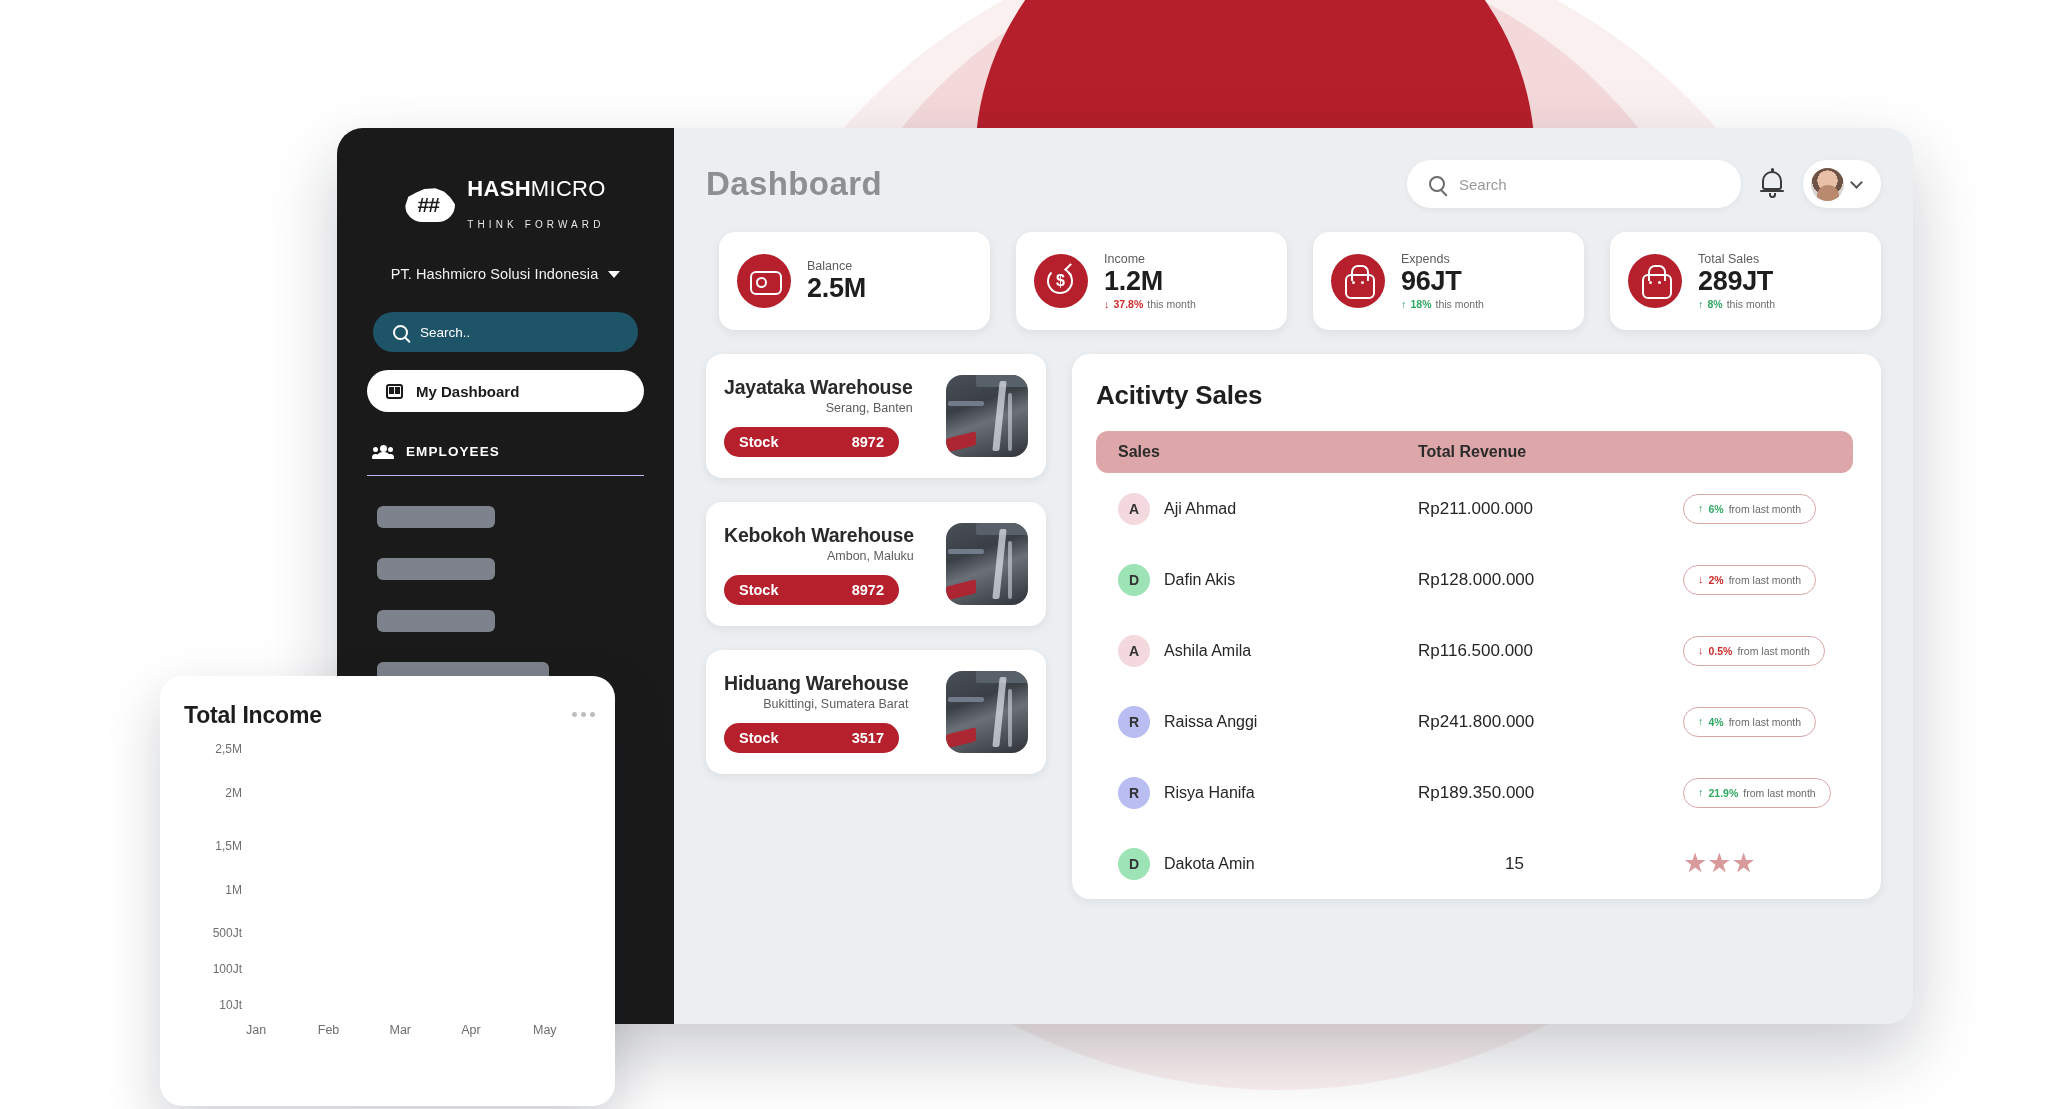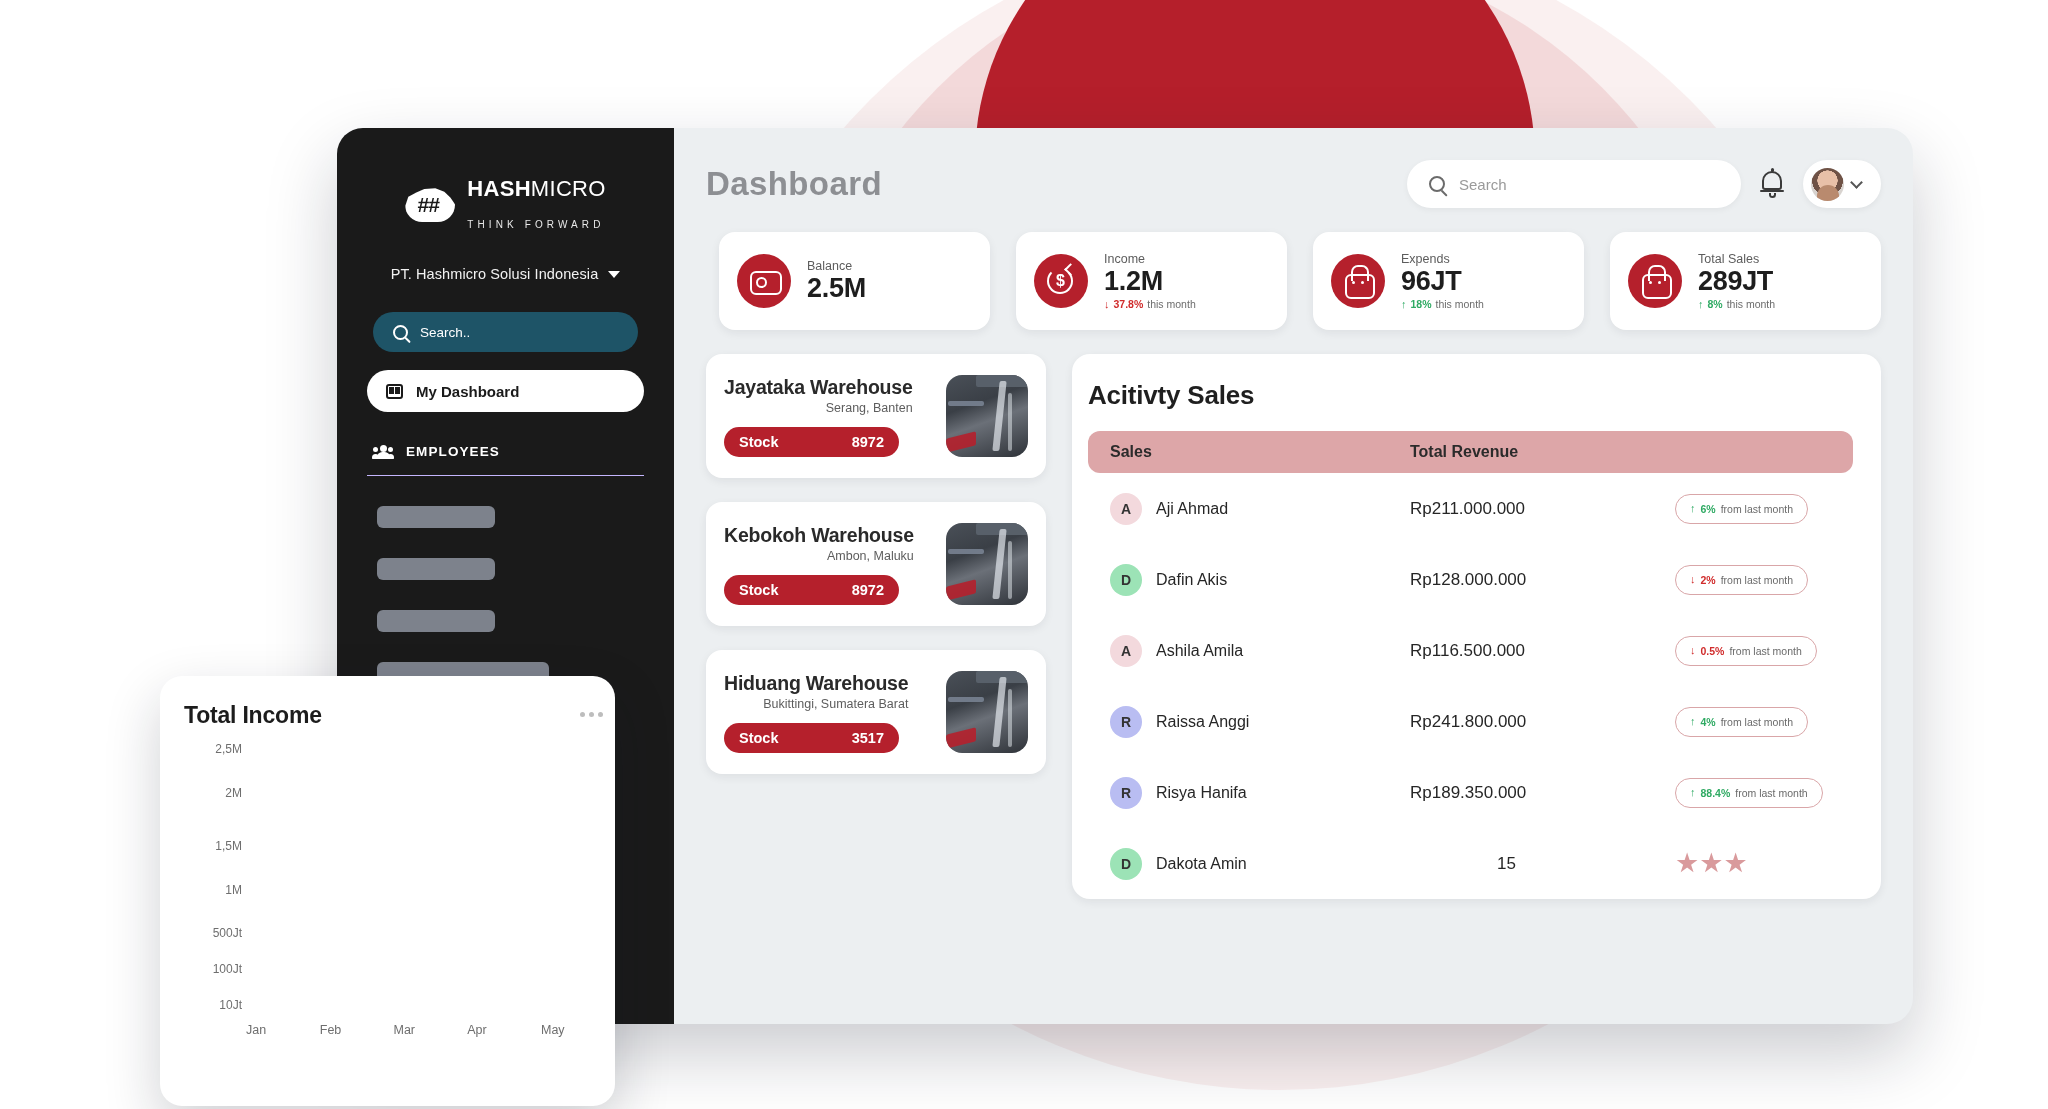--- a/index.html
+++ b/index.html
@@ -196,21 +196,21 @@
   }
   .wh-thumb .st{ position:absolute; background:rgba(230,235,240,.85); border-radius:2px;}
   .wh-thumb .s1{ left:50px; top:6px; width:7px; height:70px; transform:skewX(-6deg); opacity:.8;}
   .wh-thumb .s2{ left:62px; top:18px; width:4px; height:58px; opacity:.6;}
   .wh-thumb .s3{ left:2px; top:26px; width:36px; height:5px; background:rgba(120,130,145,.9);}
   .wh-thumb .s4{ left:0px; top:60px; width:30px; height:14px; background:#b5202c; transform:skewY(-14deg); opacity:.9;}
   .wh-thumb .s5{ left:30px; top:0px; width:52px; height:12px; background:rgba(90,98,108,.95);}
 
   
   .act{
-    flex:1; background:#fff; border-radius:18px; padding:26px 28px 0 16px; min-width:0;
+    flex:1; background:#fff; border-radius:18px; padding:26px 28px 0 24px; min-width:0;
     box-shadow:0 3px 10px rgba(30,30,40,.07);
   }
   .act h2{ font-size:26px; font-weight:700; color:#1f1f1f; letter-spacing:-.2px; }
   .tbl{ margin-top:20px; }
   .thead{
     background:#dda6a8; border-radius:12px; height:42px; display:flex; align-items:center;
     padding:0 22px; color:#2b2b2b; font-size:16px; font-weight:700;
   }
   .c-sales{ width:300px; flex:0 0 300px; }
   .c-rev{ width:265px; flex:0 0 265px; }
@@ -227,21 +227,21 @@
     border:1px solid #d9a6a8; border-radius:16px; height:30px; display:inline-flex; align-items:center;
     gap:5px; padding:0 14px; font-size:10.5px; color:#6a6a6a; white-space:nowrap;
   }
   .pill b{ font-size:10.5px; }
   .stars{ display:flex; gap:5px; color:#d99a9c; font-size:27px; line-height:1; }
 
   
   .chartcard{
     position:absolute; left:160px; top:676px; width:455px; height:430px;
     background:#fff; border-radius:22px; box-shadow:0 22px 55px rgba(20,25,40,.20);
-    padding:26px 12px 16px 24px; z-index:40;
+    padding:26px 20px 16px 24px; z-index:40;
   }
   .chart-head{ display:flex; align-items:flex-start; justify-content:space-between; }
   .chart-title{ font-size:23px; font-weight:700; color:#1c1c1c; letter-spacing:-.2px;}
   .dots{ display:flex; gap:4px; margin-top:10px;}
   .dots i{ width:5px;height:5px;border-radius:50%;background:#bdbdbd; display:block;}
   .plot{ position:relative; margin-top:20px; height:290px; }
   .ylabels{ position:absolute; left:0; top:0; bottom:34px; width:58px; }
   .ylabels div{ position:absolute; right:0; font-size:12px; color:#6e6e6e; transform:translateY(-50%); white-space:nowrap;}
   .bars{ position:absolute; left:62px; right:6px; top:0; bottom:34px; display:flex; align-items:flex-end; justify-content:space-between; }
   .bcol{ width:56px; display:flex; justify-content:center; }
@@ -526,21 +526,21 @@
 
             <div class="trow">
               <div class="cell-sales">
                 <span class="av" style="background:#b9bdf2">R</span>
                 <span class="nm">Risya Hanifa</span>
               </div>
               <div class="cell-rev">Rp189.350.000</div>
               <div class="cell-chg">
                 <span class="pill">
                   <span class="arrow up">↑</span>
-                  <b class="pct-up">88.4%</b>
+                  <b class="pct-up">21.9%</b>
                   <span>from last month</span>
                 </span>
               </div>
             </div>
 
             <div class="trow">
               <div class="cell-sales">
                 <span class="av" style="background:#9ce3b6">D</span>
                 <span class="nm">Dakota Amin</span>
               </div>

